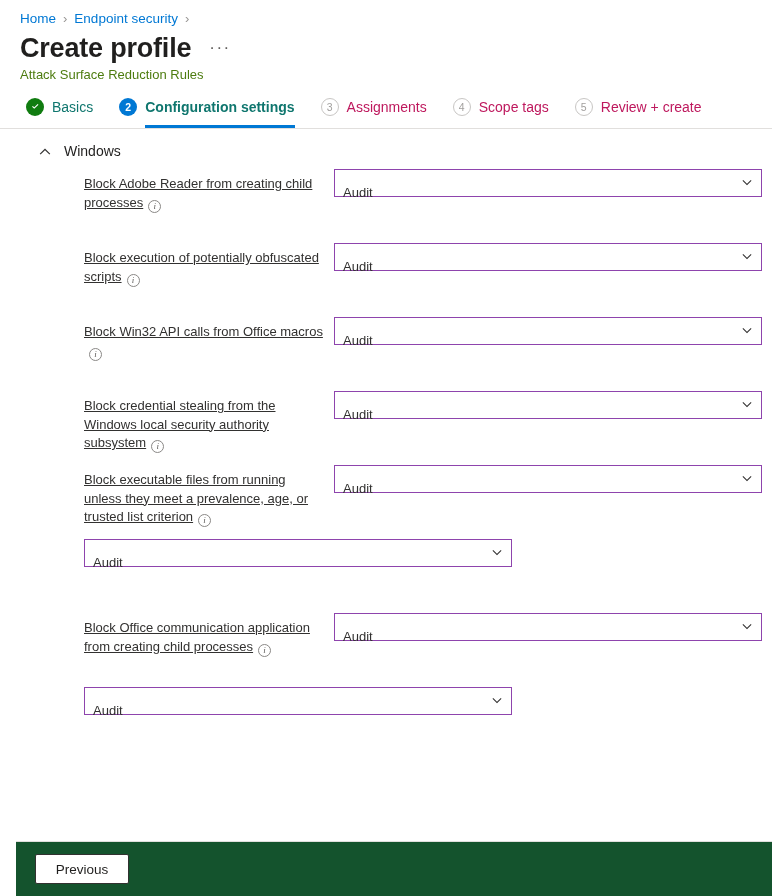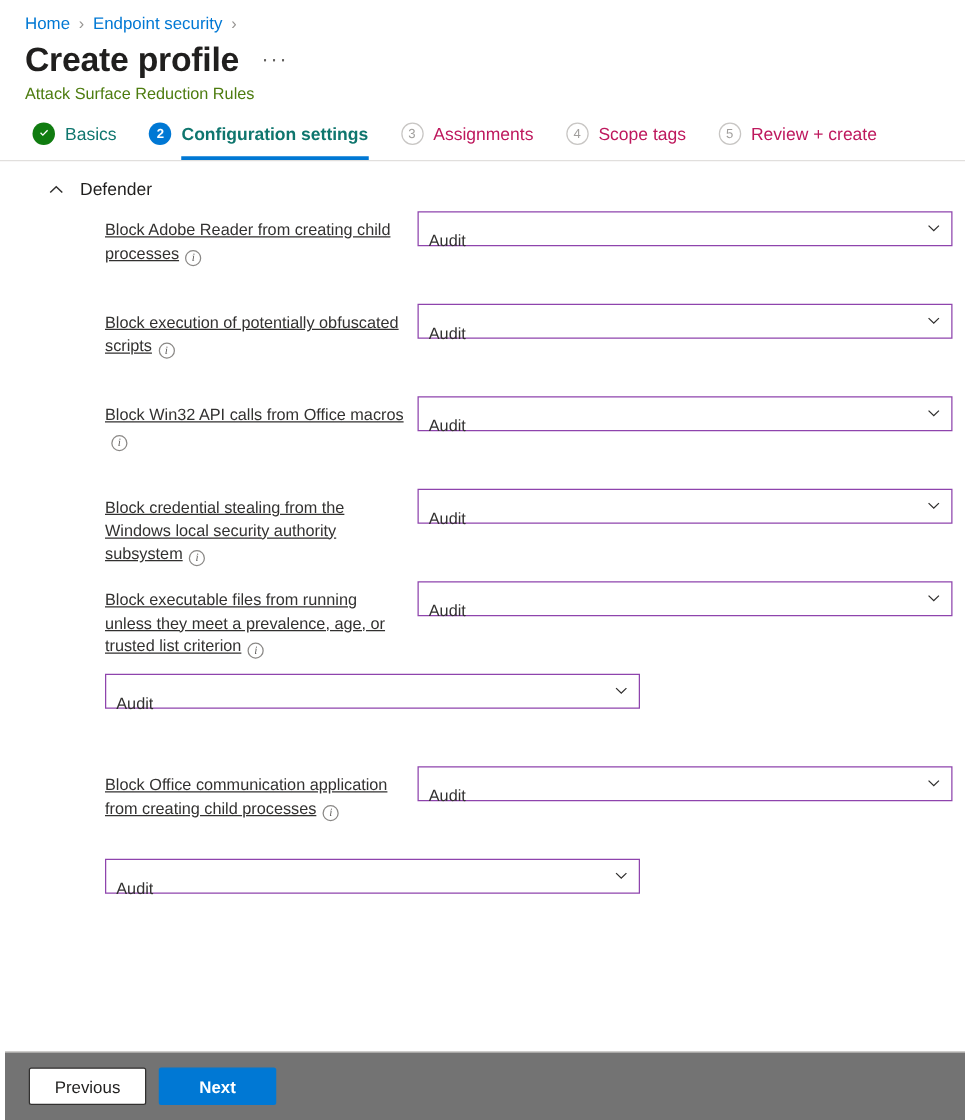--- a/index.html
+++ b/index.html
@@ -225,25 +225,25 @@
   .combo-chevron {
     width: 12px;
     height: 12px;
     color: #323130;
     flex: none;
   }
 
   
   .footer {
     position: absolute;
-    left: 4px;
+    left: 16px;
     right: 0;
     bottom: 0;
     height: 55px;
-    background: #737373;
+    background: #14532d;
   }
   .footer-rule {
     height: 1px;
     background: #e1dfdd;
     width: 100%;
   }
   .footer-buttons {
     display: flex;
     align-items: center;
     padding: 12px 0 0 19px;
@@ -320,21 +320,21 @@
 
 </div>
 <hr class="rule full">
 
 <div class="content">
 
   <div class="section-header">
     <svg class="chevron-up" viewBox="0 0 16 16">
       <path d="M8 5.2 14 11l-0.95 0.95L8 7.1 2.95 11.95 2 11z" fill="currentColor"></path>
     </svg>
-    <span class="section-title">Defender</span>
+    <span class="section-title">Windows</span>
   </div>
 
   <div class="settings-list" id="settings-list">
       <div class="setting-row">
         <div class="setting-label"><span>Block Adobe Reader from creating child processes</span><span class="info-icon">i</span></div>
         <div class="setting-control">
           <div class="combo">
             <span class="combo-value">Audit</span>
             <svg class="combo-chevron" viewBox="0 0 16 16">
               <path d="M8 10.9 2 5.1 2.95 4.15 8 9 13.05 4.15 14 5.1z" fill="currentColor"></path>
@@ -418,15 +418,14 @@
         </div>
       </div>
     </div>
 
 </div>
 
 <div class="footer">
   <div class="footer-rule"></div>
   <div class="footer-buttons">
     <button class="btn btn-secondary">Previous</button>
-    <button class="btn btn-primary">Next</button>
   </div>
 </div>
 
 </body></html>

